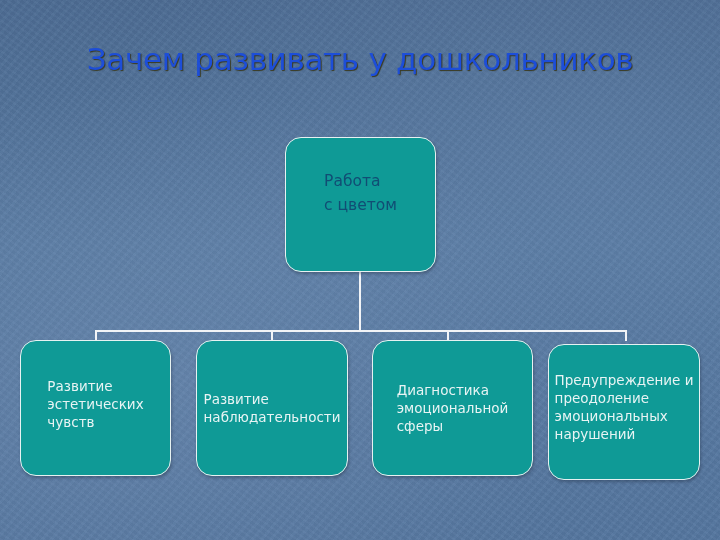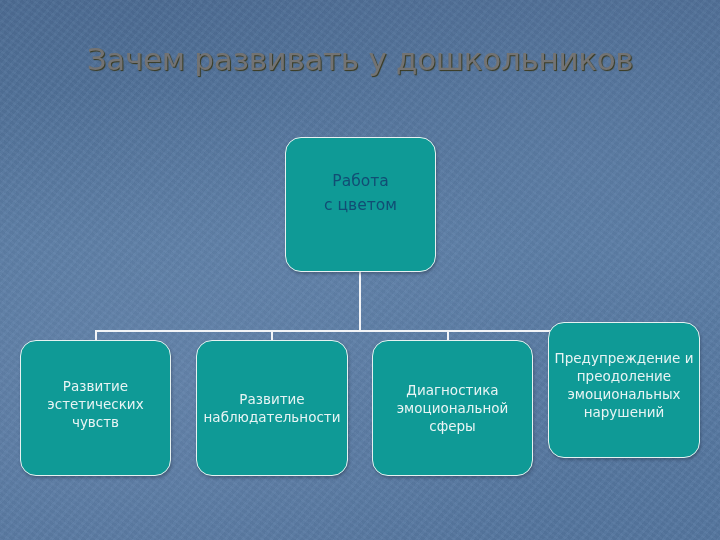--- a/index.html
+++ b/index.html
@@ -8,29 +8,29 @@
     background:
       radial-gradient(ellipse at 20% 70%, rgba(140,165,200,0.25), transparent 55%),
       radial-gradient(ellipse at 80% 30%, rgba(120,150,190,0.2), transparent 60%),
       repeating-linear-gradient(35deg, rgba(255,255,255,0.025) 0 2px, rgba(0,0,0,0.02) 2px 5px),
       repeating-linear-gradient(-50deg, rgba(255,255,255,0.02) 0 3px, rgba(0,0,0,0.025) 3px 7px),
       linear-gradient(180deg, #4d6c93 0%, #587aa2 45%, #55769f 100%);
     font-family: "DejaVu Sans", "Liberation Sans", sans-serif;
   }
   .title {
     position: absolute; left: 0; top: 38px; width: 720px;
-    text-align: center; color: #737373; font-size: 31px; line-height: 42px;
+    text-align: center; color: #1d4ed8; font-size: 31px; line-height: 42px;
     text-shadow: 1px 1px 1px #3a3a20;
     letter-spacing: -0.3px;
   }
   .box {
     position: absolute; background: #0f9a96;
     border: 1.5px solid #e6f2f2; border-radius: 16px;
     display: flex; align-items: center; justify-content: center;
-    text-align: center; box-sizing: border-box;
+    text-align: left; box-sizing: border-box;
     box-shadow: 1px 2px 3px rgba(30,40,60,0.35);
   }
   .box-text { color: #e8f4f4; font-size: 13.5px; line-height: 18px; white-space: pre-line; padding: 0 4px; }
   .root .box-text { color: #114d74; font-size: 15.5px; line-height: 24px; margin-top: -24px; }
   .line { position: absolute; background: #f2f4f7; }
 </style>
 </head>
 <body>
 
 <div class="title">
@@ -56,18 +56,18 @@
 </div>
 <div class="box" style="left:196px; top:340px; width:152px; height:136px;">
   <div class="box-text" style="padding:0;">Развитие
 наблюдательности</div>
 </div>
 <div class="box" style="left:372px; top:340px; width:161px; height:136px;">
   <div class="box-text">Диагностика
 эмоциональной
 сферы</div>
 </div>
-<div class="box" style="left:548px; top:322px; width:152px; height:136px;">
+<div class="box" style="left:548px; top:344px; width:152px; height:136px;">
   <div class="box-text" style="margin-top:-10px;">Предупреждение и
 преодоление
 эмоциональных
 нарушений</div>
 </div>
 
 </body></html>

